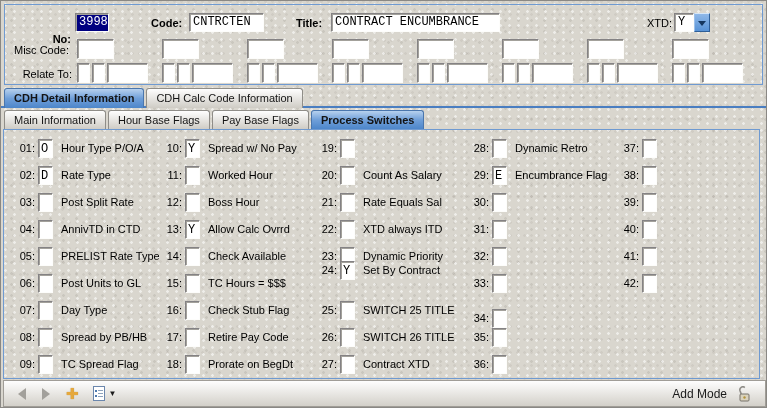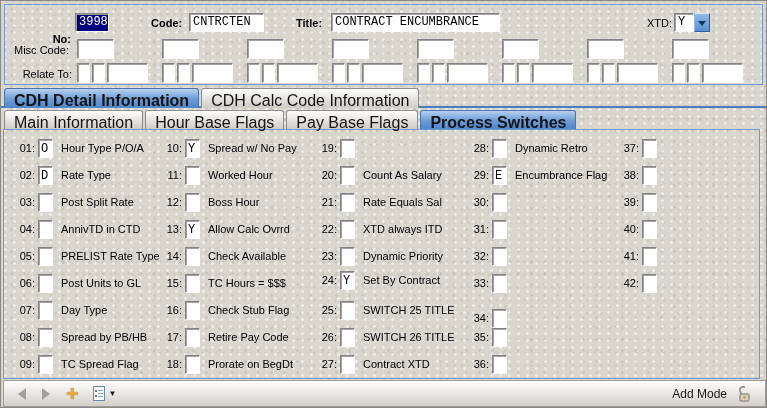--- a/index.html
+++ b/index.html
@@ -38,21 +38,21 @@
   #xtd-btn .tri{position:absolute; left:3px; top:7px; width:0; height:0;
     border-left:4px solid transparent; border-right:4px solid transparent; border-top:5px solid #14365e;}
   .misc-field{position:absolute; top:34px; width:37px; height:20px;}
   .relate-group{position:absolute; top:58px; display:flex; gap:2px;}
   .rel-box{height:20px;}
   
   .tabrow{position:absolute; display:flex; gap:2px; z-index:3;}
   #tabrow-top{left:3px; top:87px; height:20px;}
   #tabrow-sub{left:3px; top:109px; height:19px;}
   .tab{
-    font-size:16px; padding:3px 9px 0 9px;
+    font-size:11px; padding:3px 9px 0 9px;
     background:linear-gradient(#fefefe,#cfccc5);
     border:1px solid #8f8d88; border-bottom:none;
     border-radius:3px 3px 0 0; color:#141414; white-space:nowrap; cursor:default;
   }
   .tab.selected{
     background:linear-gradient(#b7d1ee 0%, #6f9fd9 50%, #4d86ca 100%);
     font-weight:bold; border-color:#4a76ad;
   }
   #tab-underline{position:absolute; left:0; top:105px; width:765px; height:2px; background:#4a7ec1; z-index:2;}
   
@@ -281,21 +281,21 @@
       <div class="switch-row" style="left: 312px; top: 215px;">
         <span class="sw-num">22:</span>
         <span class="sw-box box3d"></span>
         <span class="sw-label">XTD always ITD</span>
       </div>
       <div class="switch-row" style="left: 312px; top: 242px;">
         <span class="sw-num">23:</span>
         <span class="sw-box box3d"></span>
         <span class="sw-label">Dynamic Priority</span>
       </div>
-      <div class="switch-row" style="left: 312px; top: 266px; justify-content: space-between;">
+      <div class="switch-row" style="left: 312px; top: 256px; justify-content: space-between;">
         <span class="sw-num">24:</span>
         <span class="sw-box box3d">Y</span>
         <span class="sw-label">Set By Contract</span>
       </div>
       <div class="switch-row" style="left: 312px; top: 296px;">
         <span class="sw-num">25:</span>
         <span class="sw-box box3d"></span>
         <span class="sw-label">SWITCH 25 TITLE</span>
       </div>
       <div class="switch-row" style="left: 312px; top: 323px;">

